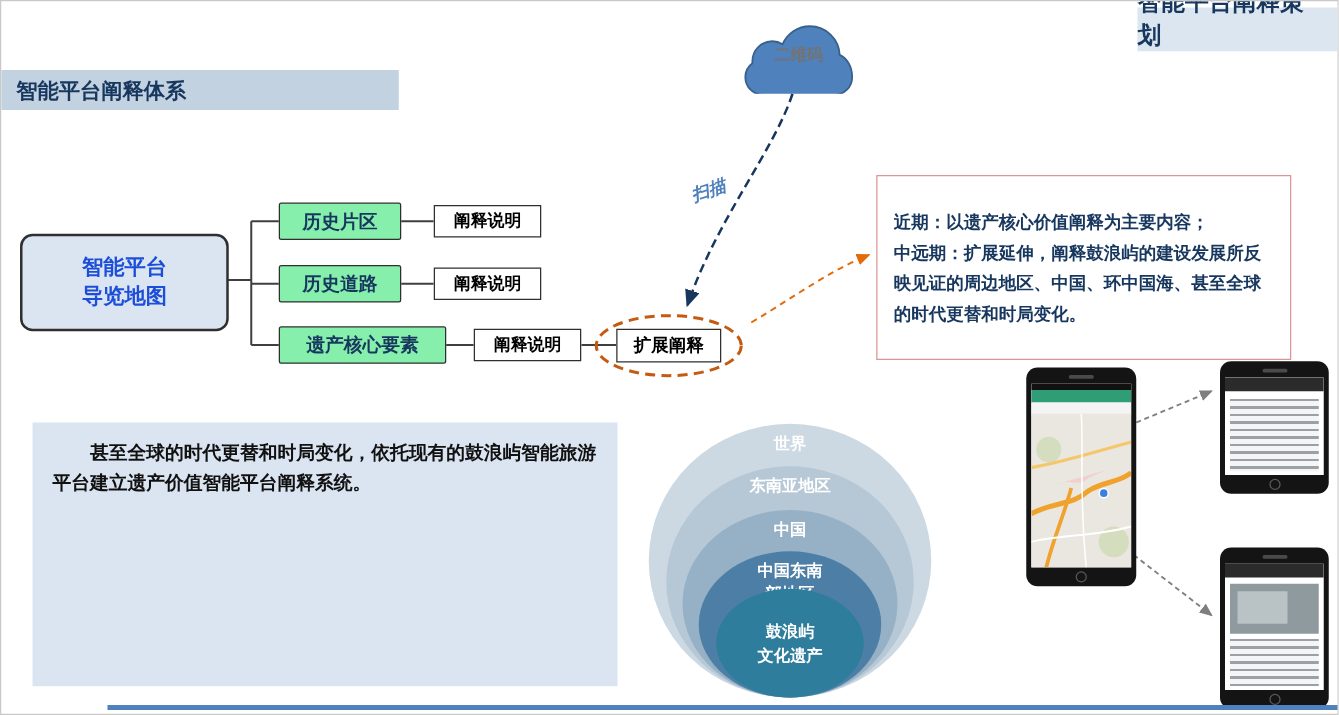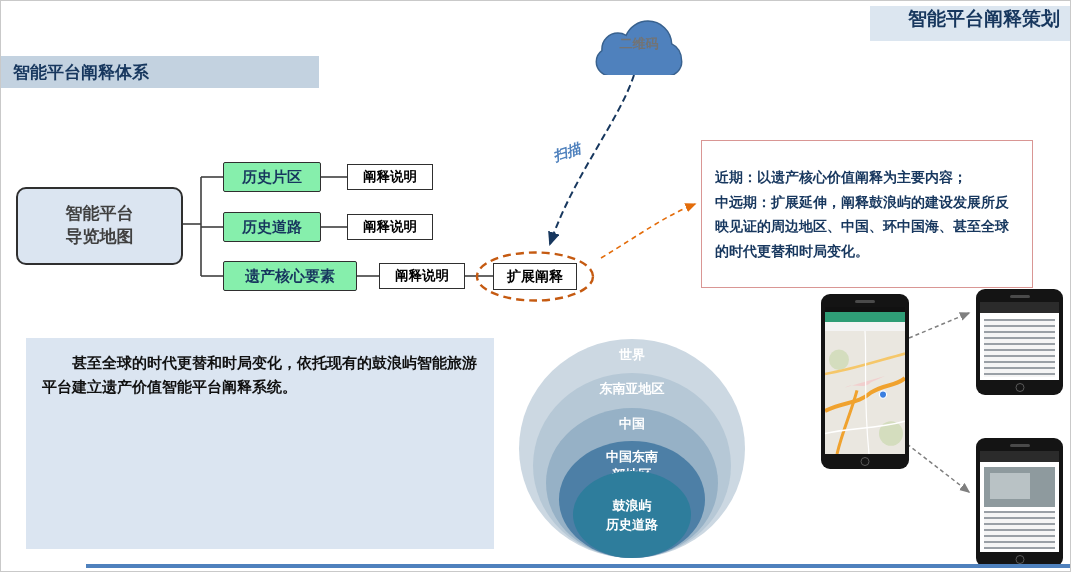--- a/index.html
+++ b/index.html
@@ -3,31 +3,31 @@
 <meta charset="utf-8">
 <style>
   html,body{margin:0;padding:0;background:#fff;}
   .slide{
     position:relative;width:1071px;height:572px;background:#fff;
     border:1px solid #c9c9c9;box-sizing:border-box;overflow:hidden;
     font-family:"Liberation Sans","DejaVu Sans",sans-serif;color:#17375e;
   }
   .pre{white-space:pre-line;}
   
-  .hdr{position:absolute;right:0;top:5px;width:200px;height:35px;background:#dce6f0;
-       display:flex;align-items:flex-start;justify-content:flex-end;padding-right:10px;box-sizing:border-box;}
+  .hdr{position:absolute;right:0;top:5px;width:160px;height:35px;background:#dce6f0;
+       display:flex;align-items:flex-end;justify-content:flex-end;padding-right:10px;box-sizing:border-box;}
   .hdr span{font-size:19px;font-weight:bold;color:#17375e;}
   
   .sect{position:absolute;left:0;top:55px;width:318px;height:32px;background:#c3d2e0;
         display:flex;align-items:center;padding-left:12px;box-sizing:border-box;}
   .sect span{font-size:17px;font-weight:bold;color:#17375e;}
   
   .rootbox{position:absolute;left:15px;top:186px;width:163px;height:74px;background:#dbe5f1;
            border:2px solid #2f2f2f;border-radius:10px;display:flex;align-items:center;justify-content:center;
-           font-size:17px;font-weight:bold;color:#404040;text-align:center;line-height:1.35;z-index:2;}
+           font-size:17px;font-weight:bold;color:#1d4ed8;text-align:center;line-height:1.35;z-index:2;}
   .branch{position:absolute;background:#86efac;border:1.6px solid #2f2f2f;border-radius:2px;
           display:flex;align-items:center;justify-content:center;font-size:15px;font-weight:bold;color:#17375e;z-index:2;box-sizing:border-box;}
   .b1{left:222px;top:161px;width:98px;height:30px;}
   .b2{left:222px;top:211px;width:98px;height:30px;}
   .b3{left:222px;top:260px;width:134px;height:30px;}
   .note{position:absolute;background:#fff;border:1.4px solid #2f2f2f;
         display:flex;align-items:center;justify-content:center;font-size:13.5px;font-weight:bold;color:#000;z-index:2;box-sizing:border-box;}
   .n1{left:346px;top:163px;width:86px;height:26px;}
   .n2{left:346px;top:213px;width:86px;height:26px;}
   .n3{left:378px;top:262px;width:86px;height:26px;}
@@ -169,21 +169,21 @@
     <span class="lbl">东南亚地区</span>
   </div>
   <div class="ring r2" style="background: rgb(150, 177, 198);">
     <span class="lbl">中国</span>
   </div>
   <div class="ring r3" style="background: rgb(77, 127, 166);">
     <span class="lbl">中国东南部地区</span>
   </div>
   <div class="ring r4" style="background: rgb(46, 125, 156);">
     <span class="lbl pre">鼓浪屿
-历史道路</span>
+文化遗产</span>
   </div>
 
   <div class="phone pmain">
     <div class="speaker"></div>
     <div class="screen">
       <div class="appstatus"></div>
       <div class="appbar"></div>
       <div class="toolbar"></div>
       <div class="map">
         <svg width="100%" height="100%" viewBox="0 0 80 120" preserveAspectRatio="none">

